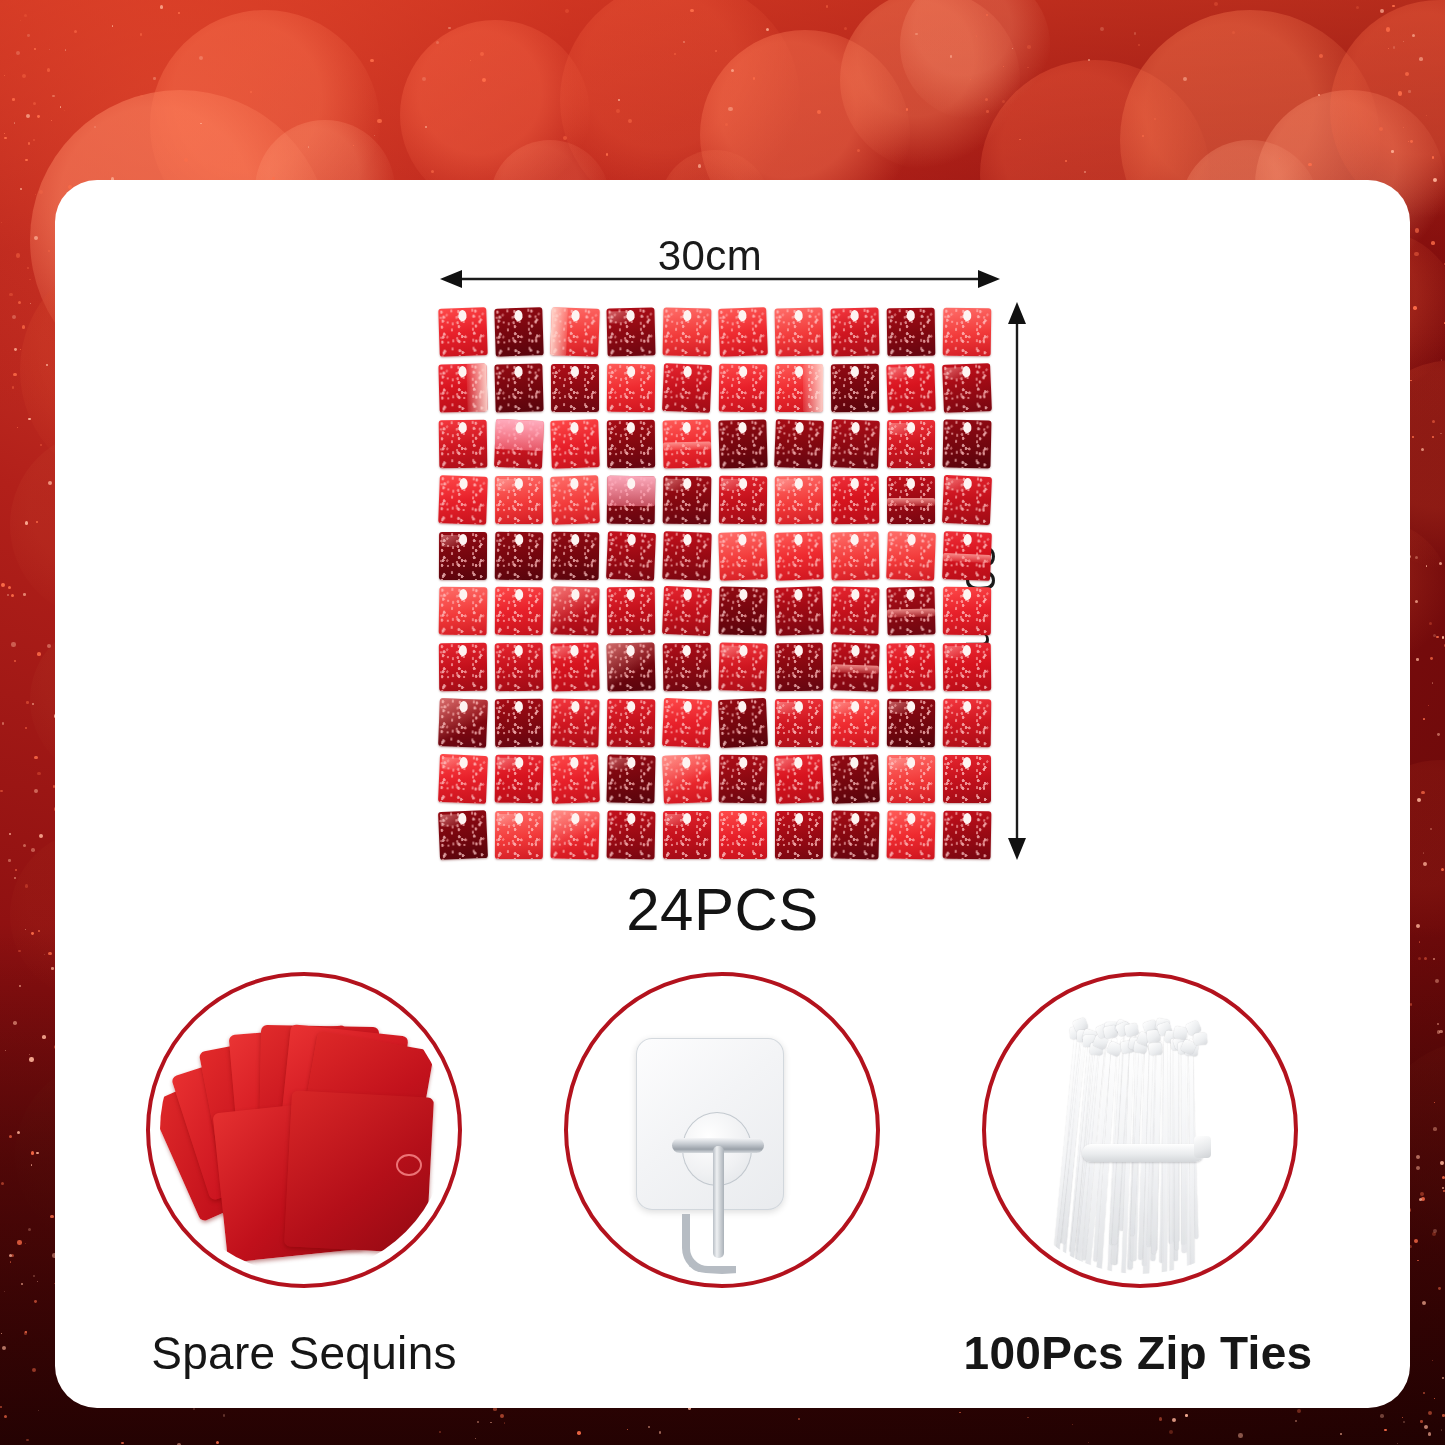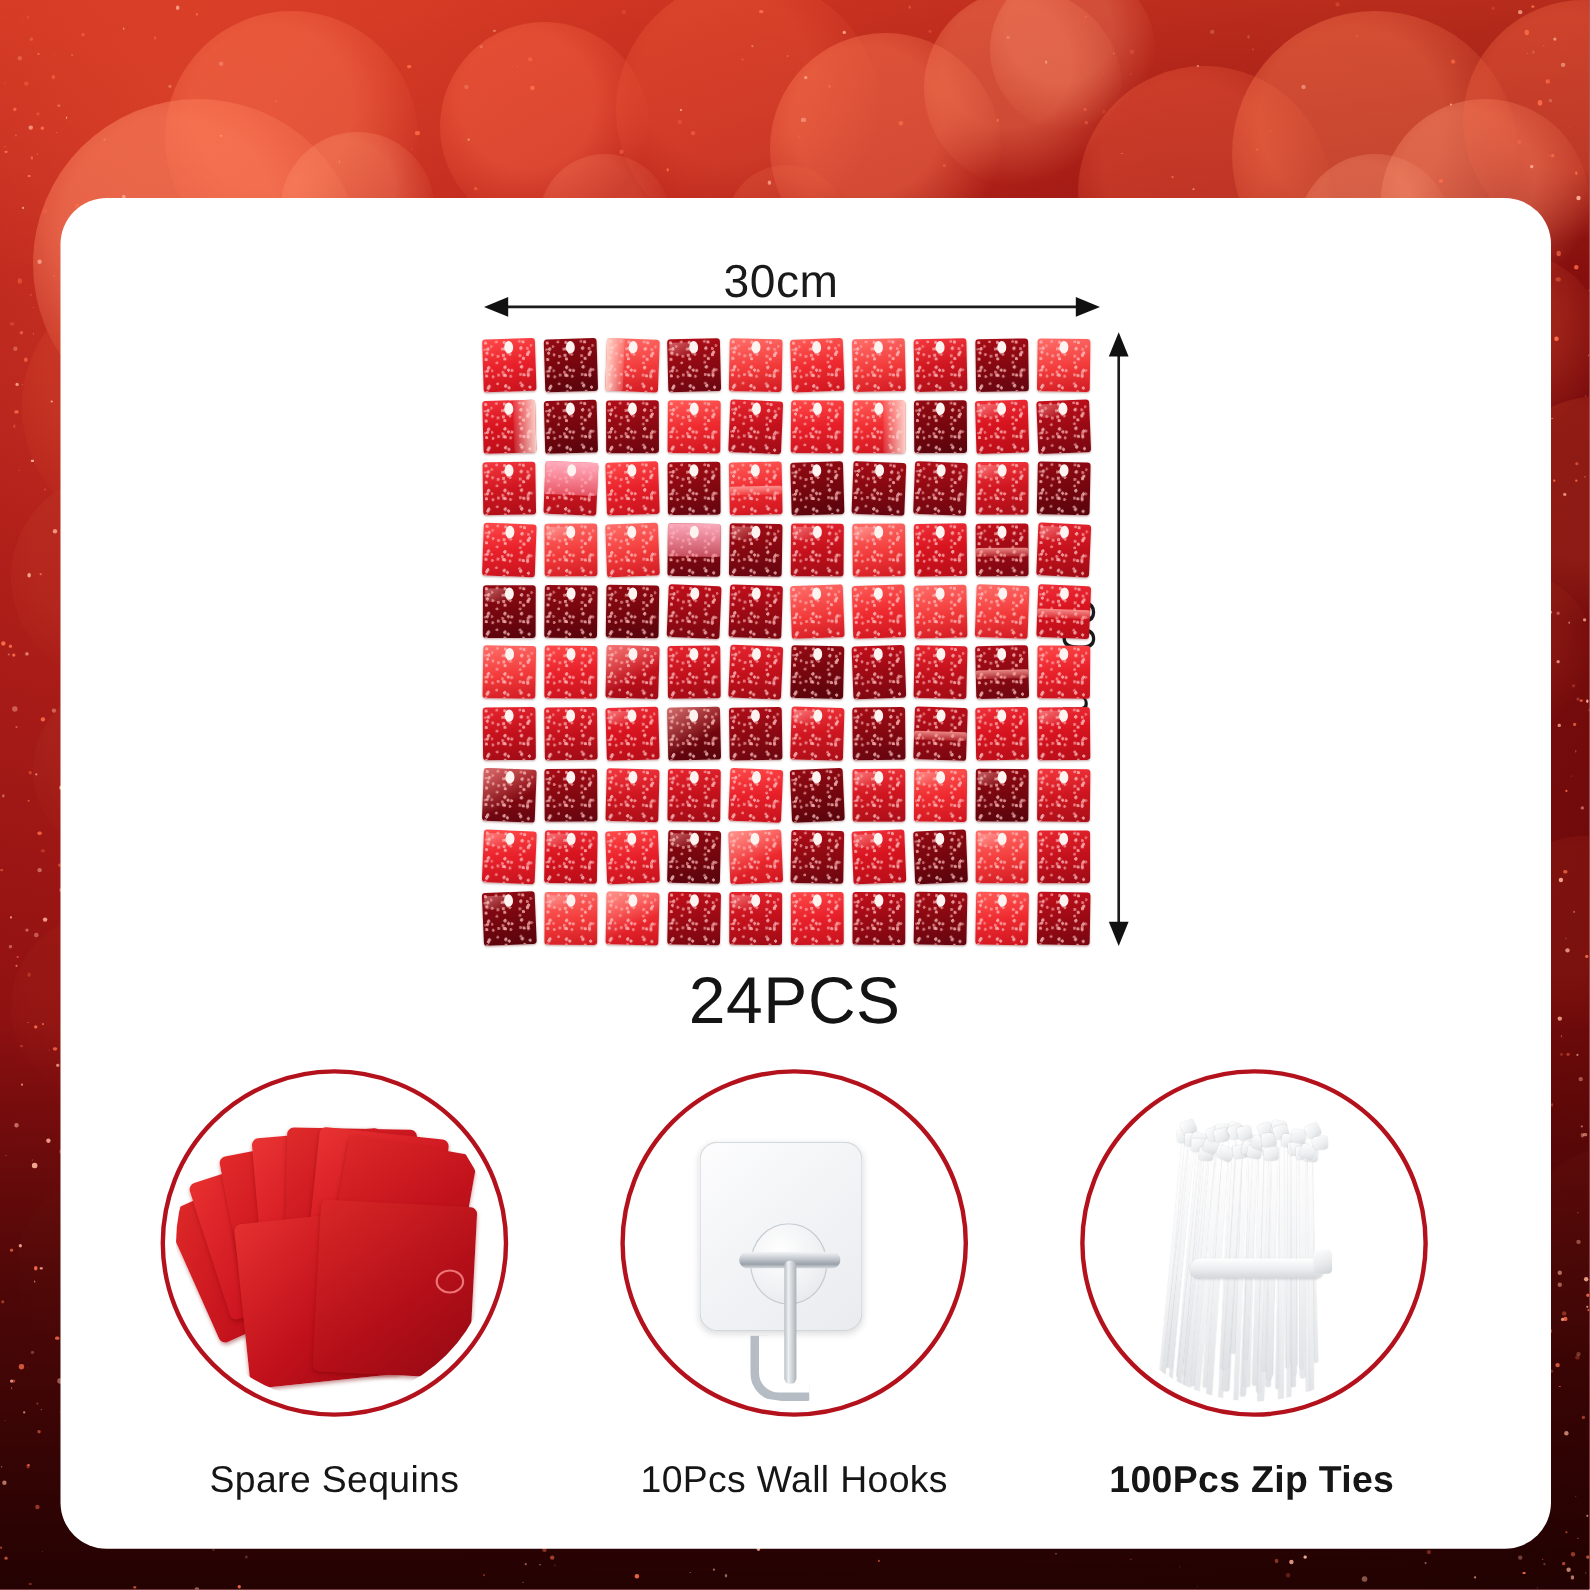--- a/index.html
+++ b/index.html
@@ -110,21 +110,21 @@
   
   .acc{position:absolute;top:972px;width:316px;height:316px;}
   .acc-ring{
     position:absolute;inset:0;border-radius:50%;
     border:4px solid #b3121d;
     box-sizing:border-box;
   }
   .acc-art{position:absolute;inset:14px;border-radius:50%;overflow:hidden;}
   .acc-caption{
     position:absolute;top:1326px;width:400px;text-align:center;
-    font-size:34px;color:#161616;letter-spacing:.3px;
+    font-size:46px;color:#161616;letter-spacing:.3px;
   }
 
   
   .seq-card{
     position:absolute;width:118px;height:130px;border-radius:6px;
     box-shadow:0 2px 4px rgba(120,0,0,.45);
   }
 
   
   .hook-plate{
@@ -1415,21 +1415,20 @@
   <div class="acc" style="left:564px;">
     <div class="acc-ring"></div>
     <div class="acc-art">
       <div class="hook-plate"></div>
       <div class="hook-disc"></div>
       <div class="hook-bar"></div>
       <div class="hook-stem"></div>
       <div class="hook-curve"></div>
     </div>
   </div>
-  <div class="acc-caption" style="left:522px;">10Pcs Wall Hooks</div>
 
   <div class="acc" style="left:982px;">
     <div class="acc-ring"></div>
     <div class="acc-art">
       <div class="zip-bundle" id="zip-bundle">
           <div class="zip-strand" style="left:6.5px;top:20.5px;width:4.5px;height:237px;transform:rotate(5.6deg);transform-origin:top center;opacity:0.80;"></div>
           <div class="zip-strand" style="left:10.1px;top:18.7px;width:3.5px;height:213px;transform:rotate(5.2deg);transform-origin:top center;opacity:0.93;"></div>
           <div class="zip-strand" style="left:13.5px;top:18.3px;width:3.4px;height:236px;transform:rotate(4.9deg);transform-origin:top center;opacity:0.91;"></div>
           <div class="zip-strand" style="left:13.0px;top:24.0px;width:3.4px;height:217px;transform:rotate(6.6deg);transform-origin:top center;opacity:0.98;"></div>
           <div class="zip-strand" style="left:14.0px;top:26.4px;width:4.2px;height:207px;transform:rotate(5.7deg);transform-origin:top center;opacity:0.78;"></div>

